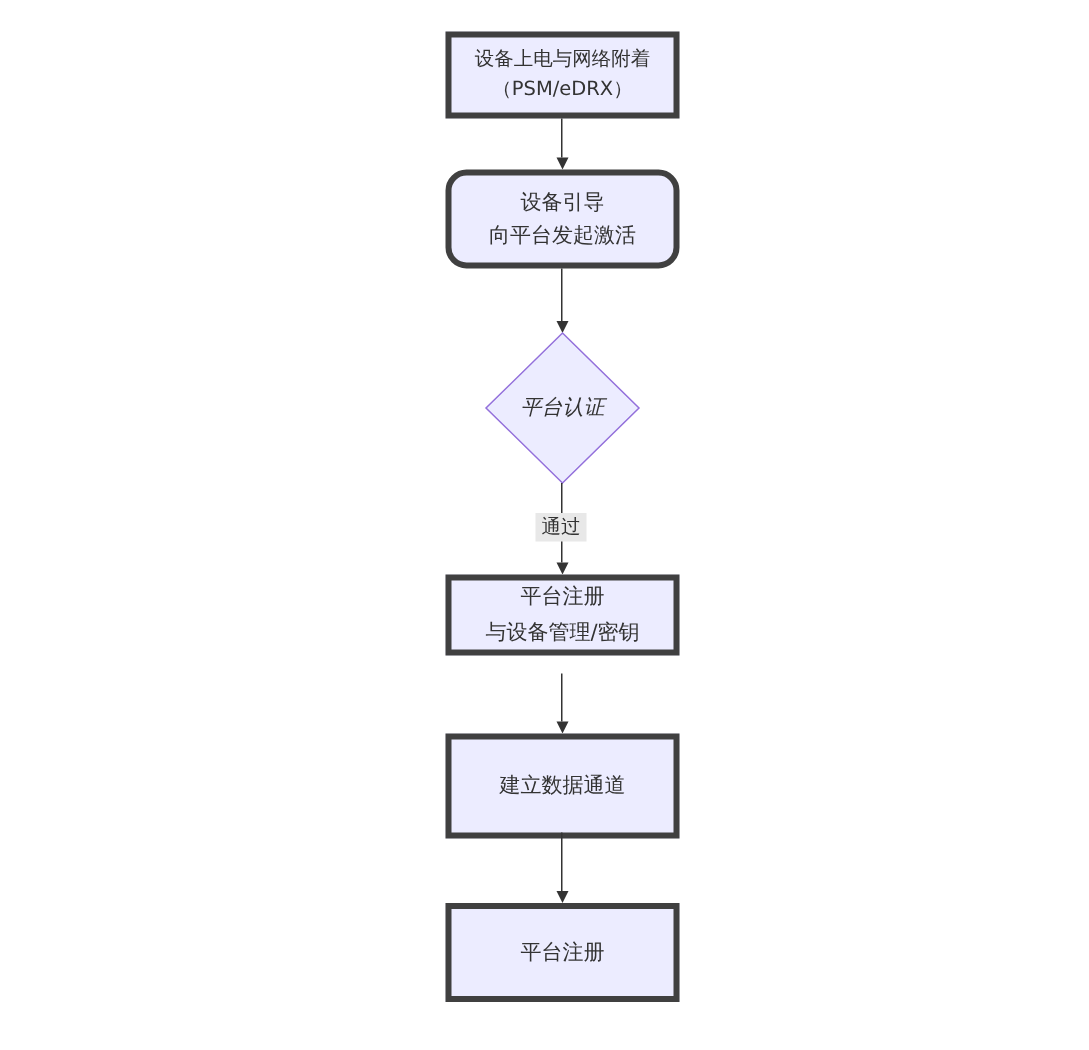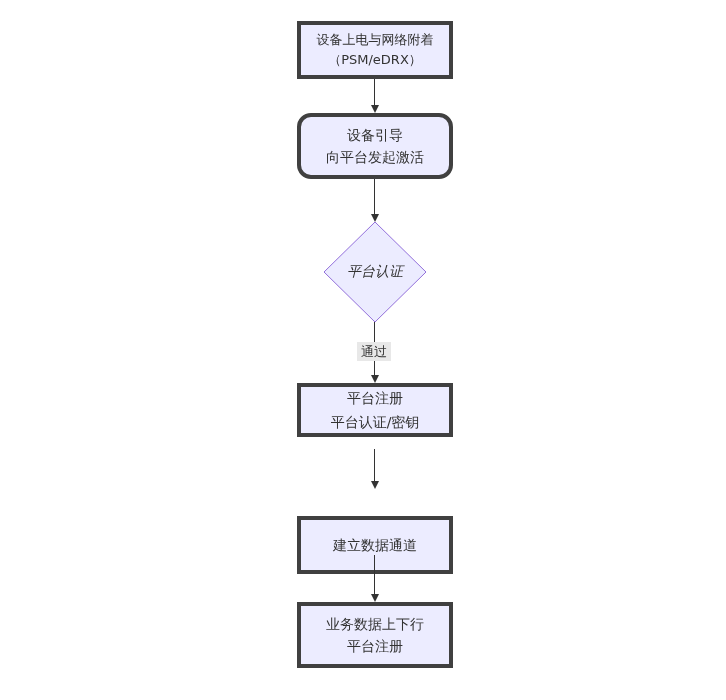--- a/index.html
+++ b/index.html
@@ -29,21 +29,21 @@
     justify-content: center;
     text-align: center;
     font-size: 14px;
     line-height: 22px;
     color: #333333;
   }
   .node.compact { line-height: 20px; font-size: 13px; }
   .n1 { top: 21px;  height: 58px; }
   .n2 { top: 113px; height: 66px; border-radius: 14px; }
   .n4 { top: 383px; height: 54px; justify-content: space-between; }
-  .n5 { top: 489px; height: 58px; margin-top: 27px; }
+  .n5 { top: 489px; height: 70px; }
   .n6 { top: 602px; height: 66px; }
   
   .diamond-wrap {
     position: absolute;
     left: 323px;
     top: 221px;
     width: 104px;
     height: 102px;
   }
   .diamond-wrap svg { display: block; }
@@ -130,35 +130,34 @@
   </div>
 
   <div class="edge e3">
     <div class="edge-line"></div>
     <div class="arrowhead"></div>
   </div>
   <span class="edge-label">通过</span>
 
   <div class="node n4">
     <span>平台注册</span>
-    <span>平台认证/密钥</span>
+    <span>与设备管理/密钥</span>
   </div>
 
   <div class="edge e4">
     <div class="edge-line"></div>
     <div class="arrowhead"></div>
   </div>
 
   <div class="node n5">
     <span>建立数据通道</span>
   </div>
 
   <div class="edge e5">
     <div class="edge-line"></div>
     <div class="arrowhead"></div>
   </div>
 
   <div class="node n6">
-    <span>业务数据上下行</span>
     <span>平台注册</span>
   </div>
 
 </div>
 
 </body></html>

